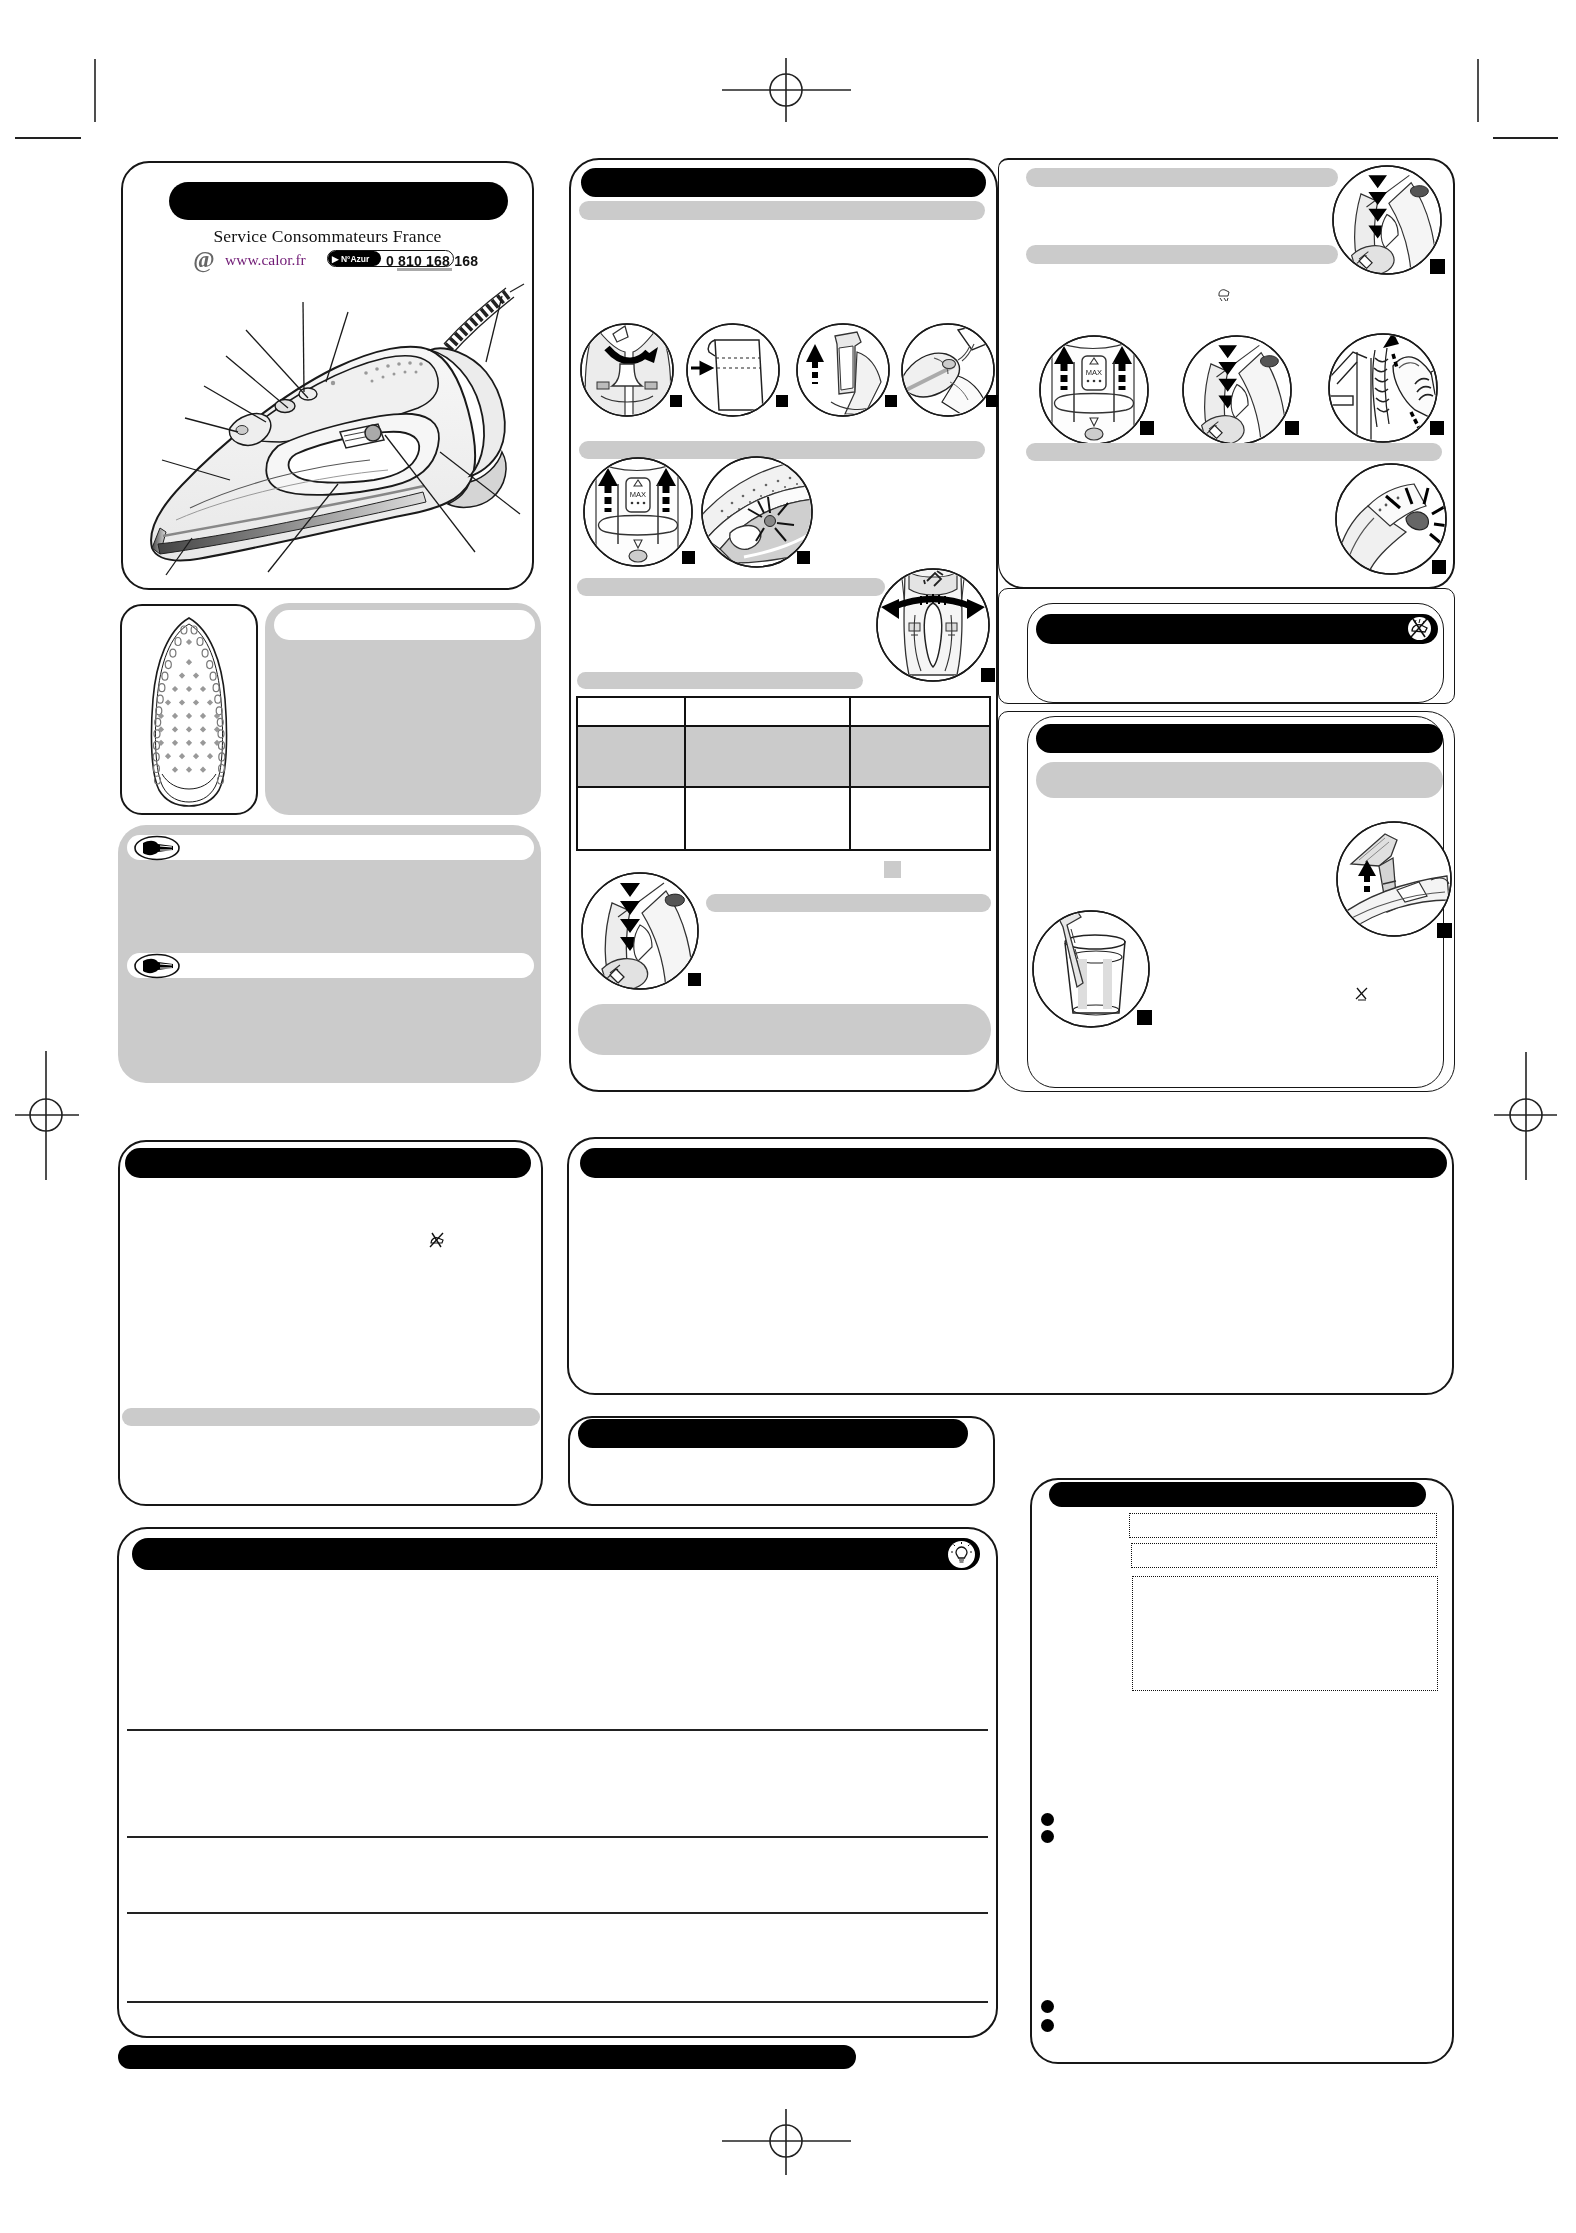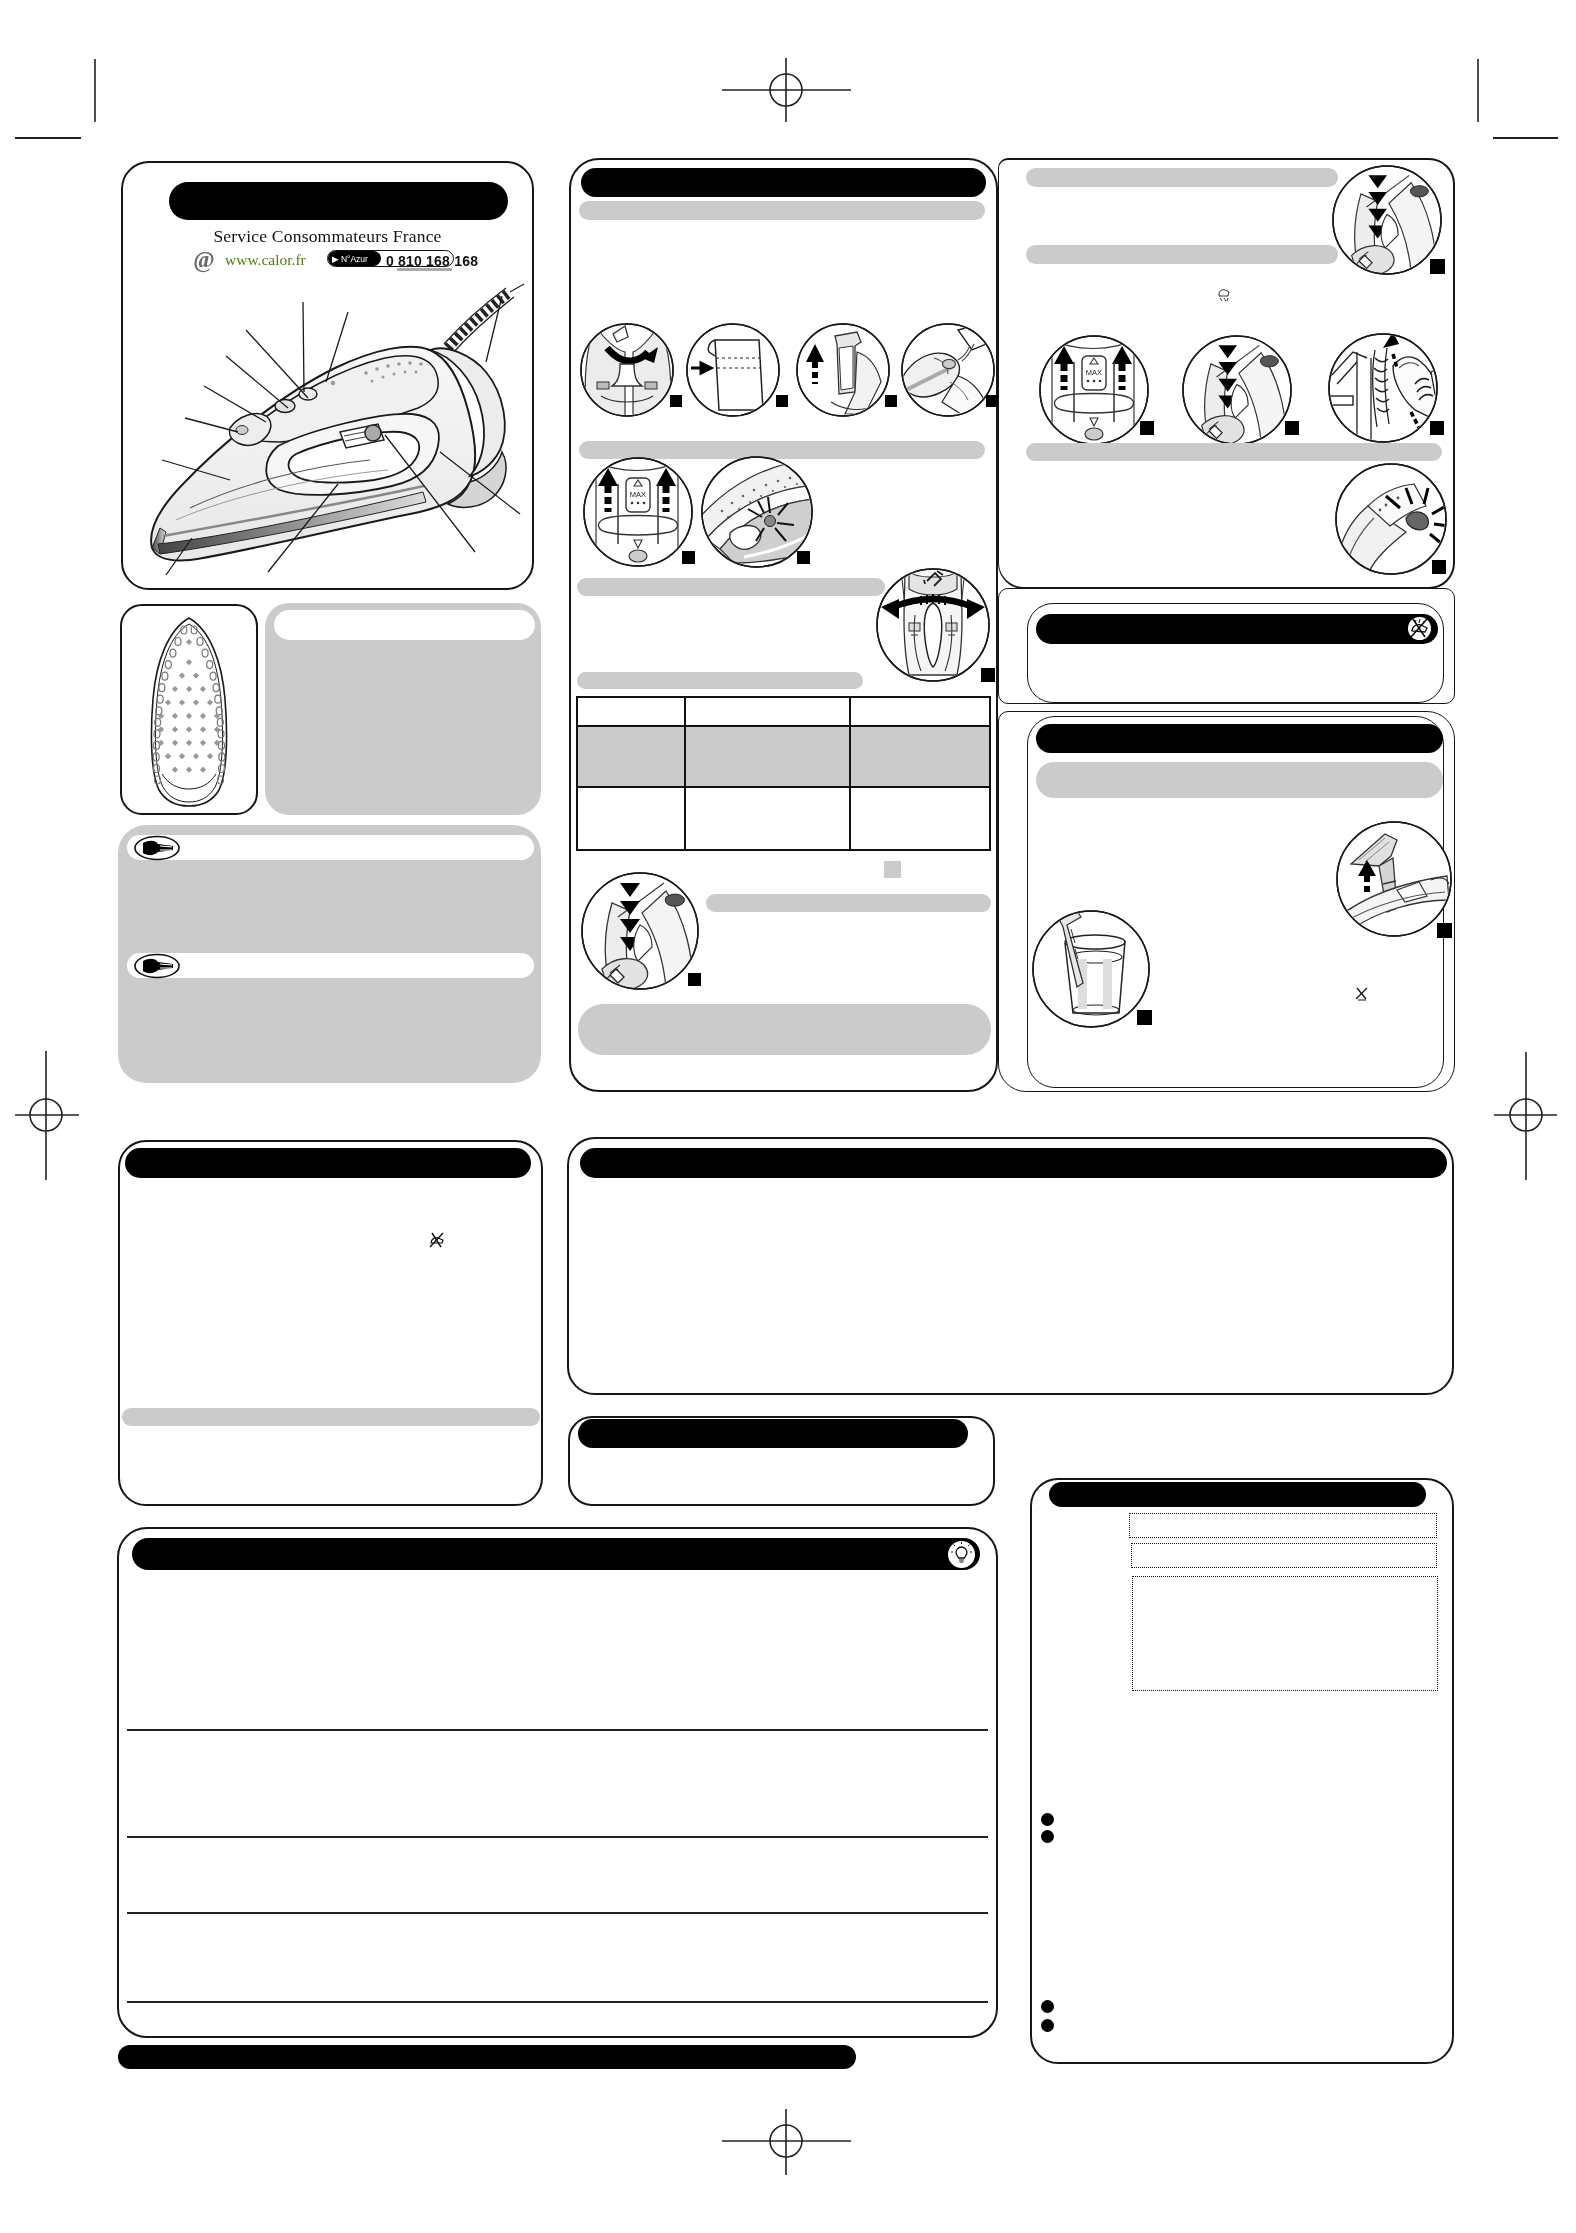--- a/index.html
+++ b/index.html
@@ -46,25 +46,25 @@
 </svg>
 
 <div class="box" style="left:121px;top:161px;width:413px;height:429px"></div>
 
 <div class="pill" style="left:169px;top:182px;width:339px;height:38px"></div>
 
 <div class="a" style="left:121px;top:226px;width:413px;text-align:center;font-family:'Liberation Serif',serif;font-size:17.5px;color:#111;letter-spacing:0.2px">Service Consommateurs France</div>
 
 <div class="a" style="left:191px;top:247px;width:26px;height:26px;border-radius:50%;color:#666;font-size:23px;font-weight:bold;font-family:'Liberation Serif',serif;line-height:26px;text-align:center">@</div>
 
-<div class="a" style="left:225px;top:251px;font-family:'Liberation Serif',serif;font-size:15.5px;color:#4d7c0f">www.calor.fr</div>
+<div class="a" style="left:225px;top:251px;font-family:'Liberation Serif',serif;font-size:15.5px;color:#701a75">www.calor.fr</div>
 
 <div class="a" style="left:327px;top:250px;width:127px;height:17px;border:1.6px solid #111;border-radius:9px;background:#fff;box-sizing:border-box"></div>
 <div class="pill" style="left:328px;top:251px;width:53px;height:15px"></div>
-<div class="a" style="left:332px;top:253.5px;color:#fff;font-size:8.5px;font-weight:normal">▶ N°Azur</div>
+<div class="a" style="left:332px;top:253.5px;color:#fff;font-size:8.5px;font-weight:bold">▶ N°Azur</div>
 <div class="a" style="left:386px;top:253px;color:#111;font-size:14px;font-weight:bold;letter-spacing:0.2px">0 810 168 168</div>
 
 <div class="a" style="left:397px;top:268px;width:55px;height:3px;background:#aaa"></div>
 
 <svg class="a" style="left:130px;top:270px" width="400" height="310" viewBox="0 0 400 310">
     <defs>
       <linearGradient id="gsole" x1="0" y1="0" x2="1" y2="0">
         <stop offset="0" stop-color="#444"></stop>
         <stop offset="1" stop-color="#ddd"></stop>
       </linearGradient>

